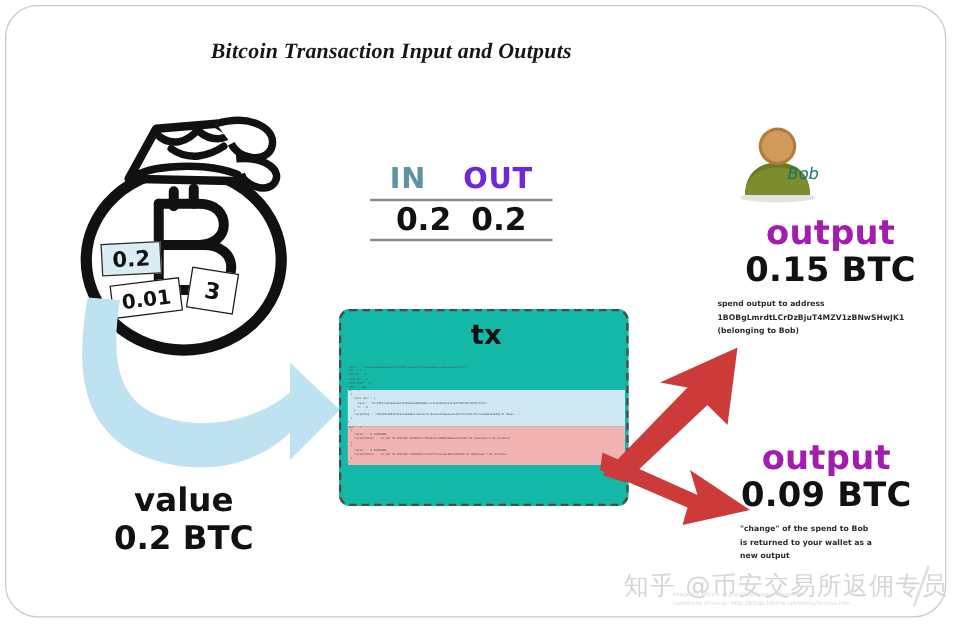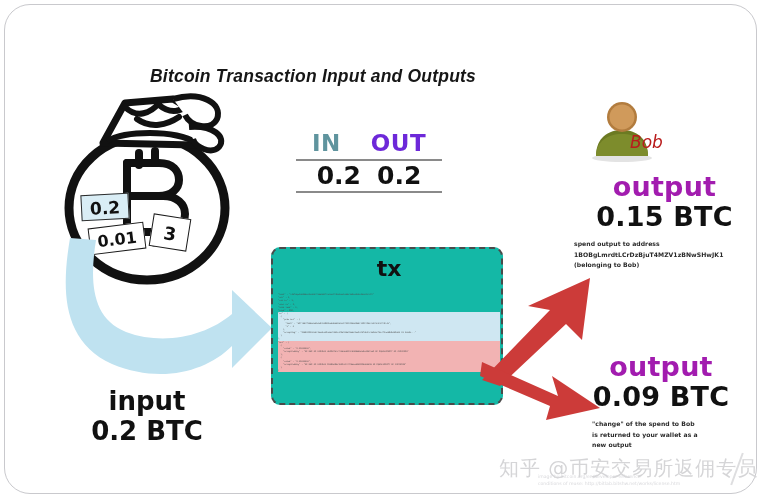--- a/index.html
+++ b/index.html
@@ -30,27 +30,26 @@
     background: #ffffff;
   }
 
   
   #title {
     position: absolute;
     left: 0;
     top: 30px;
     width: 626px;
     text-align: center;
-    font-family: Liberation Sans, sans-serif;
+    font-family: Liberation Serif, serif;
     font-style: italic;
     font-weight: bold;
     font-size: 17.5px;
     letter-spacing: 0.2px;
     color: #161616;
-    margin-top: 36px;
   }
 
   
   #inout {
     position: absolute;
     left: 296px;
     top: 130px;
     width: 146px;
   }
   #inout .hdr {
@@ -166,23 +165,23 @@
   
   #arrow-blue, #arrow-red-up, #arrow-red-dn {
     position: absolute;
   }
 
   
   #bob { position: absolute; left: 578px; top: 96px; width: 120px; height: 68px; }
   #bob-name {
     position: absolute;
     left: 630px; top: 132px;
-    font-size: 17px;
+    font-size: 13px;
     font-style: italic;
-    color: #b91c1c;
+    color: #0f766e;
   }
 
   
   .out-block { position: absolute; }
   .out-word {
     font-size: 27px;
     font-weight: bold;
     color: #a21caf;
     line-height: 1.1;
     letter-spacing: 0.2px;
@@ -371,21 +370,21 @@
 
   <div class="out-block" id="out2">
     <div class="out-word">output</div>
     <div class="out-amt">0.09 BTC</div>
     <div class="out-note" style="white-space:pre-line;">"change" of the spend to Bob
 is returned to your wallet as a
 new output</div>
   </div>
 
   <div id="inputlbl">
-    <div class="l1">input</div>
+    <div class="l1">value</div>
     <div class="l2">0.2 BTC</div>
   </div>
 
   <div id="wm-zhihu">知乎 @币安交易所返佣专员</div>
   <div id="wm-credit">image by bitcoin.org/en/developer-reference
 conditions of reuse: http://bitlab.bitshw.net/works/license.htm</div>
   <div id="wm-slash"></div>
 
 </div>
 

